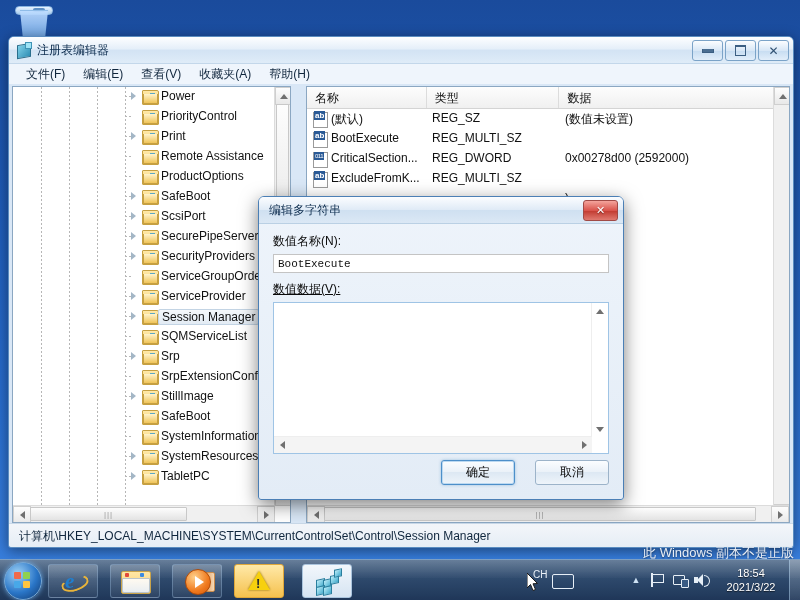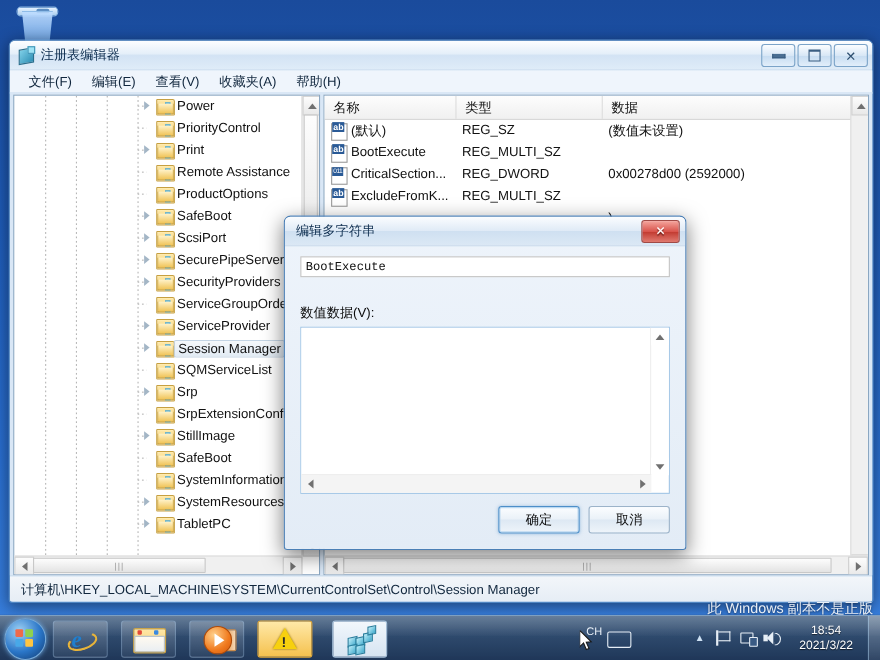--- a/index.html
+++ b/index.html
@@ -42,21 +42,21 @@
   .wbtn span{display:block;}
   .gl-min{width:10px;height:3px;border:1px solid #3b5e82;border-top:none;background:#4a6e92;}
   .gl-max{width:9px;height:8px;border:1px solid #3b5e82;border-top-width:2px;}
   .gl-close{font-size:12px;color:#2f5071;line-height:10px;font-weight:bold;}
 
   .menubar{height:20px;padding-left:8px;display:flex;align-items:center;gap:0;
     background:#eff5fc;border-bottom:1px solid #cfe0ef;}
   .menu-item{padding:2px 9px;font-size:12px;color:#10263d;cursor:default;}
 
   .workarea{position:absolute;left:0;right:0;top:47px;bottom:24px;
-    background:#d9e7f6;padding:2px 3px 0 3px;box-sizing:border-box;display:flex;}
+    background:#d9e7f6;padding:2px 3px 0 3px;box-sizing:border-box;display:flex;gap:12px;}
 
   
   .treepane{width:277px;background:#fff;border:1px solid #8ba7c2;position:relative;overflow:hidden;}
   .tree{position:absolute;left:0;top:0;right:15px;bottom:16px;}
   .trow{height:20px;position:relative;white-space:nowrap;overflow:hidden;}
   .trow.sel .tlabel{background:linear-gradient(180deg,#f5f8fb,#e2ebf4);
     border:1px solid #c3d4e4;border-radius:2px;padding:0 3px;margin-left:-3px;}
   .guide{position:absolute;top:0;bottom:0;width:1px;
     background-image:linear-gradient(#b6b6b6 50%,transparent 0);background-size:1px 4px;}
   .tstub{position:absolute;top:9px;width:8px;height:1px;
@@ -130,21 +130,21 @@
     display:flex;align-items:center;justify-content:center;
     color:#fff;font-size:11px;font-weight:bold;text-shadow:0 1px 1px rgba(0,0,0,.4);}
   .dlg-body{position:absolute;left:0;right:0;top:26px;bottom:0;padding:10px 14px;box-sizing:border-box;}
   .fld-label{font-size:12px;color:#0a0a0a;margin-bottom:4px;}
   .name-input{width:100%;height:19px;box-sizing:border-box;background:#fff;
     border:1px solid #c4c4c4;font-family:"Liberation Mono","DejaVu Sans Mono",monospace;
     font-size:11px;color:#111;padding:2px 4px;}
   .data-wrap{position:relative;height:150px;margin-top:4px;background:#fff;
     border:1px solid #9fc4e5;box-shadow:inset 0 0 0 1px #fff;}
   .data-area{position:absolute;left:0;top:0;right:16px;bottom:16px;background:#fff;}
-  .dlg-btns{position:absolute;right:14px;bottom:14px;display:flex;gap:8px;}
+  .dlg-btns{position:absolute;right:14px;bottom:14px;display:flex;gap:20px;}
   .dbtn{width:72px;height:23px;border-radius:3px;font-size:12px;color:#0a0a0a;
     background:linear-gradient(180deg,#fbfdff,#eaf1f8 48%,#dde8f3 50%,#eef4fa);
     border:1px solid #9cb3c9;display:flex;align-items:center;justify-content:center;}
   .dbtn.default{border:1px solid #4d8fc9;box-shadow:0 0 0 1px #bcd9f1 inset,0 0 3px rgba(77,143,201,.5);}
 
   
   #taskbar{position:absolute;left:0;right:0;bottom:0;height:40px;
     background:linear-gradient(180deg,rgba(60,88,120,.95),rgba(30,52,84,.97));
     border-top:1px solid rgba(150,185,220,.8);}
   .tb-gloss{position:absolute;left:0;right:0;top:0;height:18px;
@@ -601,22 +601,23 @@
   </div>
 
   <div id="dlg">
     <div class="dlg-tb">
       <div class="dlg-title">编辑多字符串</div>
       <div class="dlg-x">
         <span>✕</span>
       </div>
     </div>
     <div class="dlg-body">
+      <div class="fld-label">数值名称(N):</div>
       <input class="name-input" type="text" value="BootExecute" style="">
-      <div class="fld-label" style="margin-top:24px;">数值数据(V):</div>
+      <div class="fld-label" style="margin-top:8px;text-decoration:underline;">数值数据(V):</div>
       <div class="data-wrap">
         <div class="data-area"></div>
         <div class="vsb" style="right:0;top:0;bottom:16px;width:16px;background:#fff;border-left:1px solid #eee;">
           <div class="sbtn sb-up" style="width:16px;background:#fff;border:none;">
               <div class="tri tri-u"></div>
             </div>
           <div class="sbtn sb-dn" style="width:16px;background:#fff;border:none;">
               <div class="tri tri-d"></div>
             </div>
         </div>

